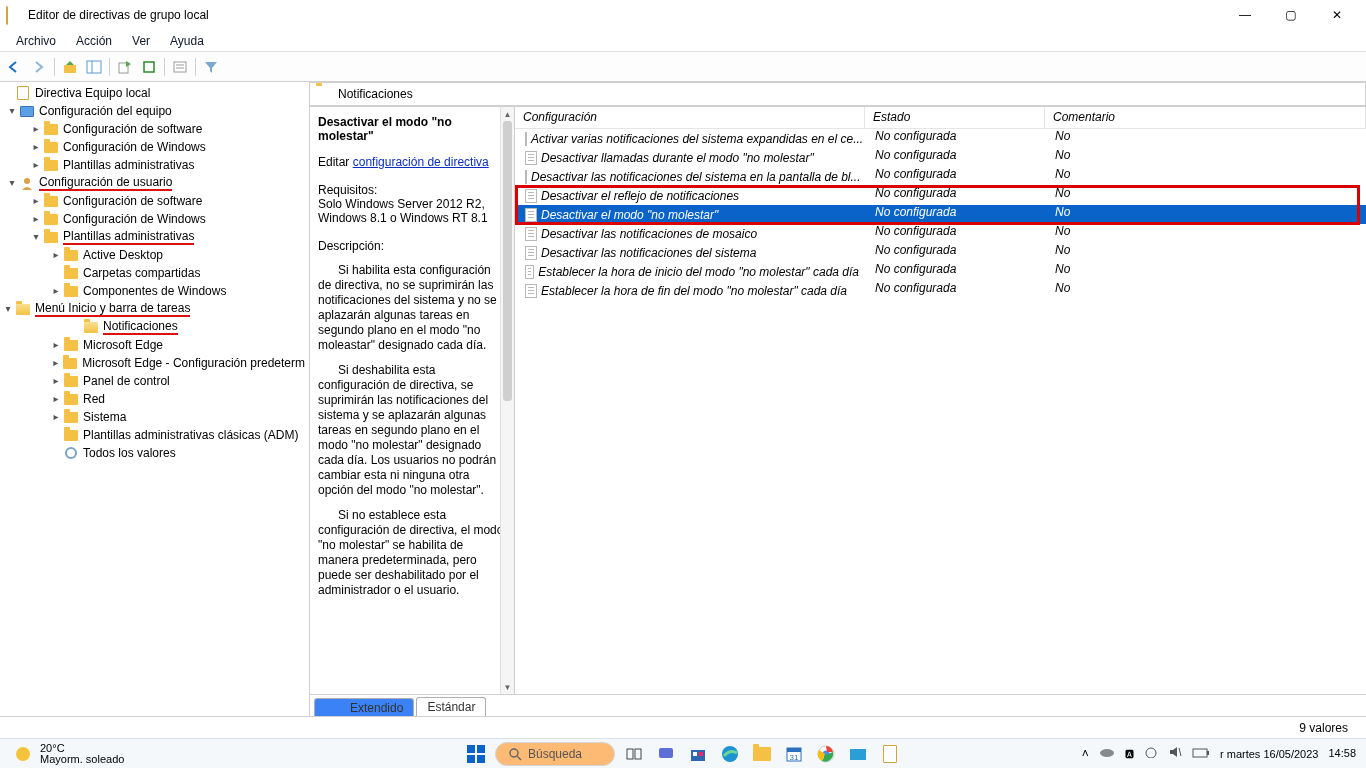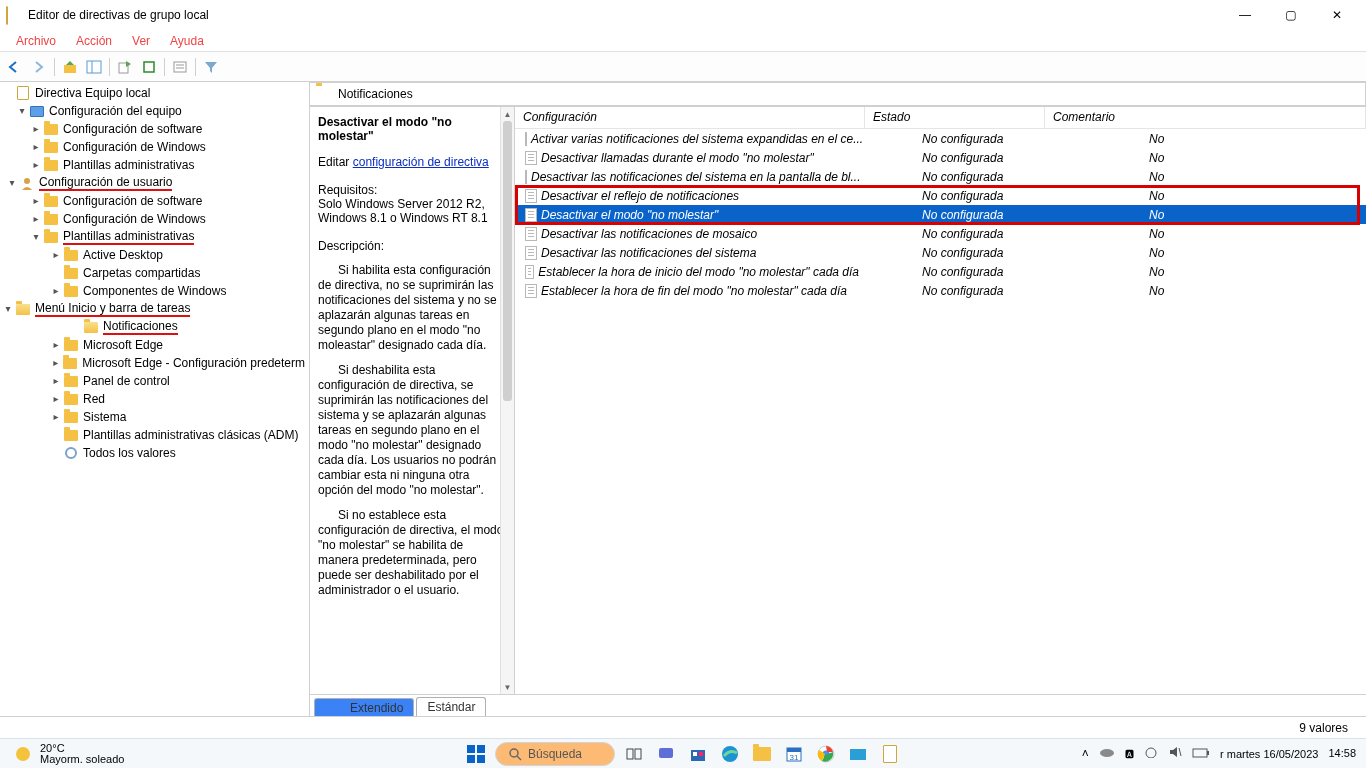--- a/index.html
+++ b/index.html
@@ -6,21 +6,21 @@
 html, body { width: 1366px; height: 768px; overflow: hidden; background: #f0f0f0; }
 .window { width: 100%; height: 738px; display: flex; flex-direction: column; background: #fff; }
 
 .titlebar { height: 30px; display: flex; align-items: center; padding: 0 6px; background: #fff; }
 .titlebar .title-icon { width: 16px; height: 16px; margin-right: 6px; }
 .titlebar .title-text { font-size: 12px; color: #000; flex: 1; }
 .win-controls { display: flex; }
 .win-controls .wc { width: 46px; height: 30px; display: flex; align-items: center; justify-content: center; font-size: 12px; }
 
 .menubar { height: 22px; display: flex; align-items: center; padding: 0 6px; border-bottom: 1px solid #e0e0e0; }
-.menubar .mi { font-size: 12px; padding: 2px 10px; color: #ef4444; }
+.menubar .mi { font-size: 12px; padding: 2px 10px; color: #0f172a; }
 
 .toolbar { height: 30px; display: flex; align-items: center; padding: 0 3px; border-bottom: 1px solid #d0d0d0; gap: 0; background: #fdfdfd; }
 .toolbar .sep { width: 1px; height: 18px; background: #d0d0d0; margin: 0 3px; }
 .toolbar .tb { width: 22px; height: 22px; display: flex; align-items: center; justify-content: center; margin: 0 1px; }
 
 .content { flex: 1; display: flex; overflow: hidden; }
 .tree-pane { width: 310px; border-right: 1px solid #d0d0d0; overflow: hidden; padding: 2px 0 2px 1px; }
 .tree-pane .row { display: flex; align-items: center; height: 18px; font-size: 12px; white-space: nowrap; padding-right: 4px; }
 .tree-pane .caret { width: 14px; text-align: center; color: #555; font-size: 10px; transform: translateY(-1px); }
 .tree-pane .caret.open::before { content: "▾"; }
@@ -42,21 +42,21 @@
 .desc-scrollbar .arrow { position: absolute; left: 0; right: 0; height: 14px; display: flex; align-items: center; justify-content: center; font-size: 8px; color: #666; }
 .desc-scrollbar .arrow.up { top: 0; }
 .desc-scrollbar .arrow.down { bottom: 0; }
 .list-pane { flex: 1; display: flex; flex-direction: column; overflow: hidden; font-style: italic; }
 .list-header { height: 22px; display: flex; background: #fff; border-bottom: 1px solid #e5e5e5; }
 .list-header .col { font-size: 12px; padding: 3px 8px; border-right: 1px solid #e5e5e5; }
 .col-conf { width: 350px; }
 .col-state { width: 180px; }
 .col-com { flex: 1; }
 .list-body { flex: 1; overflow: hidden; position: relative; }
-.list-row { display: flex; align-items: center; height: 19px; font-size: 12px; padding-left: 2px; gap: 47px; }
+.list-row { display: flex; height: 19px; font-size: 12px; padding-left: 2px; }
 .list-row .cell { padding: 0 8px; white-space: nowrap; overflow: hidden; text-overflow: ellipsis; }
 .list-row .c-conf { width: 350px; display: flex; align-items: center; gap: 4px; }
 .list-row .c-state { width: 180px; }
 .list-row .c-com { flex: 1; }
 .list-row.selected { background: #0a63c9; color: #fff; }
 .highlight-box { position: absolute; border: 3px solid #d80000; pointer-events: none; }
 .tabs-row { height: 22px; display: flex; align-items: flex-end; padding-left: 4px; gap: 0; border-top: 1px solid #d0d0d0; background: #fff; }
 .tabs-row .tab { font-size: 12px; padding: 2px 10px; border: 1px solid #b0b0b0; border-bottom: none; background: #fff; border-radius: 3px 3px 0 0; margin-right: 2px; color: #333; }
 .tabs-row .tab.active { background: #3b82f6; position: relative; top: 1px; padding-left: 35px; }
 
@@ -157,21 +157,21 @@
 
     <div class="tree-pane">
       <div class="row" style="padding-left:0">
           <span class="caret none"></span>
           <span class="ico">
             <span class="svg-doc"></span>
           </span>
           <span>Directiva Equipo local</span>
         </div>
 
-      <div class="row" style="padding-left:14px">
+      <div class="row" style="padding-left:4px">
           <span class="caret open"></span>
           <span class="ico">
             <span class="svg-screen"></span>
           </span>
           <span>Configuración del equipo</span>
         </div>
       <div class="row" style="padding-left:28px">
           <span class="caret closed"></span>
           <span class="ico">
             <span class="svg-folder"></span>

